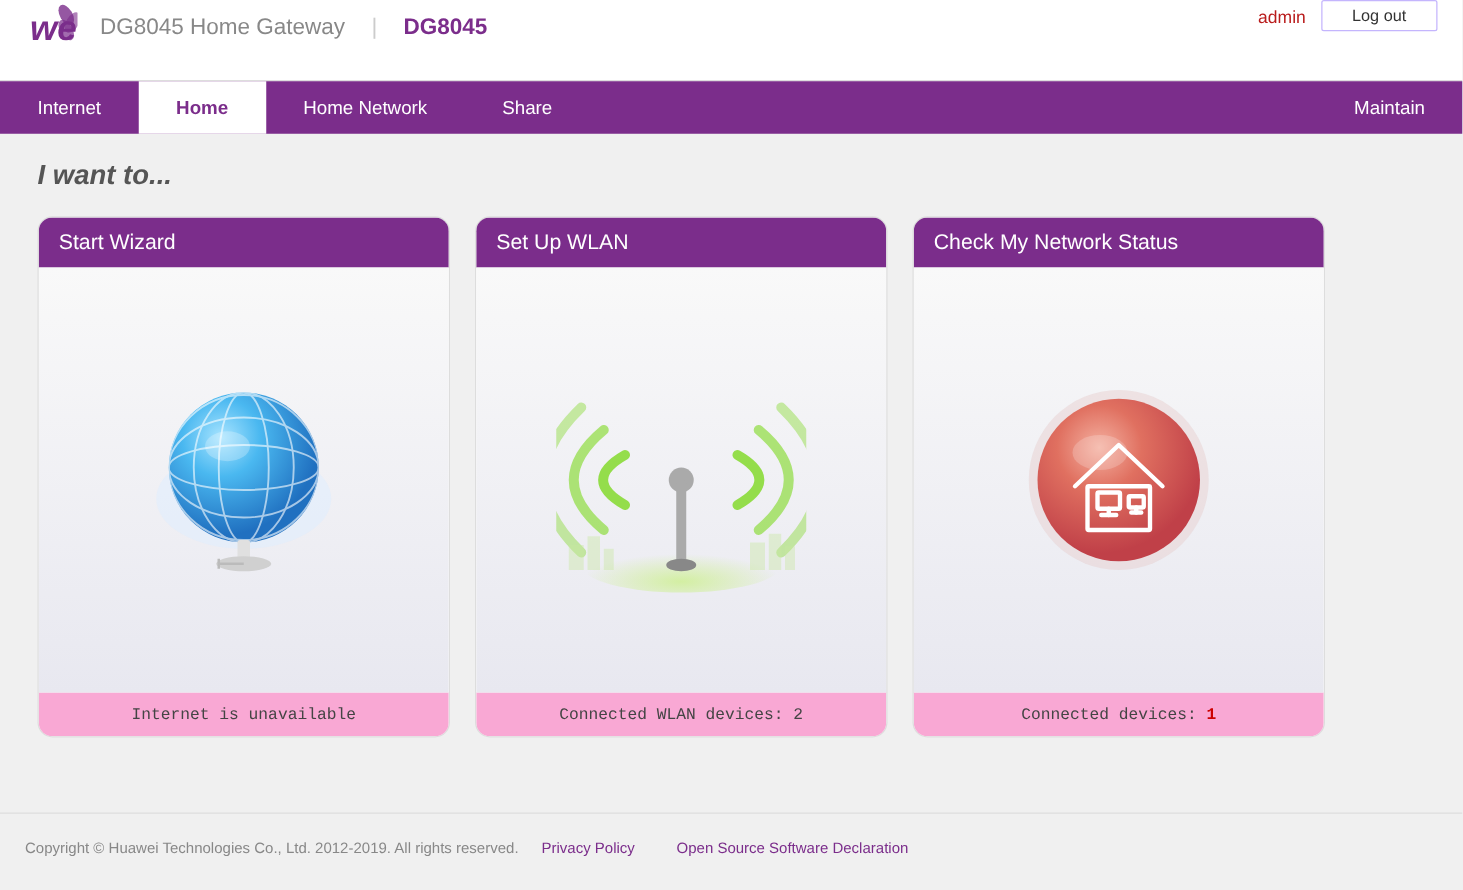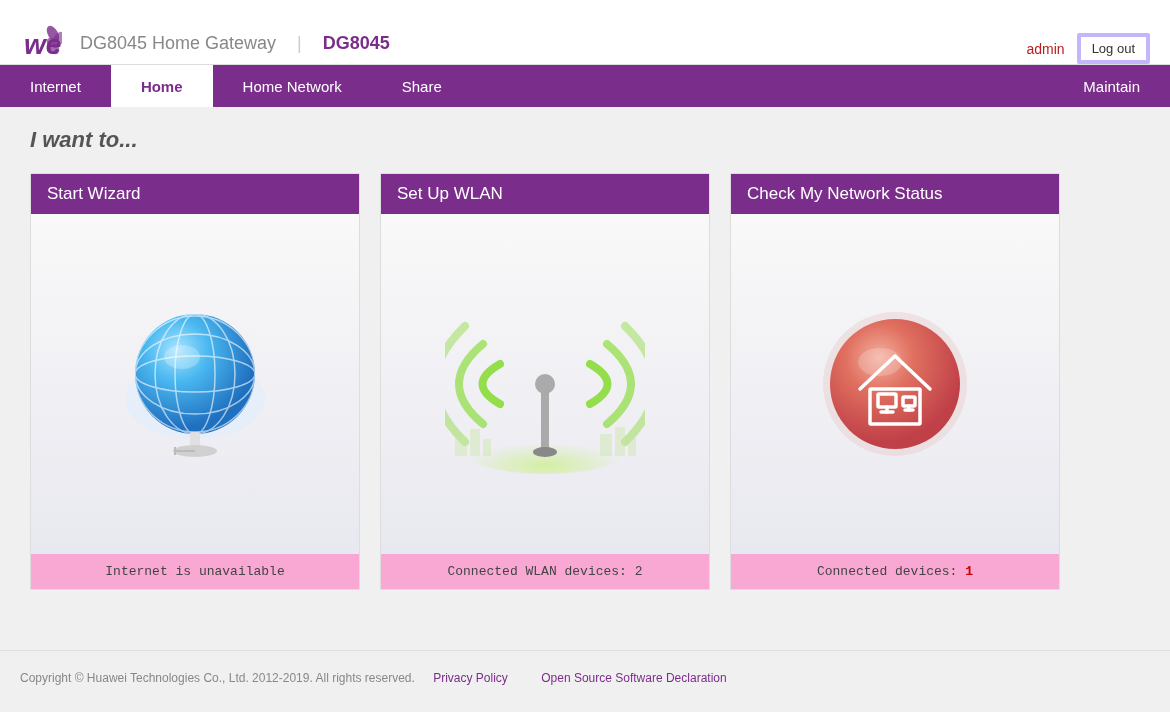--- a/index.html
+++ b/index.html
@@ -2,21 +2,21 @@
 <html><head>
   <meta charset="utf-8">
   <style>
     * { margin: 0; padding: 0; box-sizing: border-box; }
     body { font-family: Arial, sans-serif; background: #f0f0f0; width: 1170px; min-height: 712px; }
 
     
     #header {
       background: #fff;
       display: flex;
-      align-items: flex-end;
+      align-items: flex-start;
       padding: 0 20px;
       height: 65px;
       border-bottom: 1px solid #ddd;
     }
     #logo-area {
       display: flex;
       align-items: center;
       gap: 10px;
     }
     #logo-icon {
@@ -36,23 +36,23 @@
       margin-left: auto;
       display: flex;
       align-items: center;
       gap: 12px;
     }
     #admin-label {
       color: #b91c1c;
       font-size: 14px;
     }
     #logout-btn {
-      border: 4px solid #c4b5fd;
+      border: 1px solid #c4b5fd;
       background: #fff;
-      padding: 4px 11px;
+      padding: 4px 24px;
       cursor: pointer;
       font-size: 13px;
       color: #333;
       border-radius: 2px;
     }
 
     
     #nav {
       background: #7b2d8b;
       display: flex;
@@ -90,21 +90,21 @@
     
     #cards {
       display: flex;
       gap: 20px;
       justify-content: flex-start;
     }
 
     .card {
       background: #fff;
       border: 1px solid #ddd;
-      border-radius: 1px;
+      border-radius: 12px;
       width: 330px;
       display: flex;
       flex-direction: column;
       overflow: hidden;
       position: relative;
     }
 
     .card-header {
       background: #7b2d8b;
       color: #fff;

